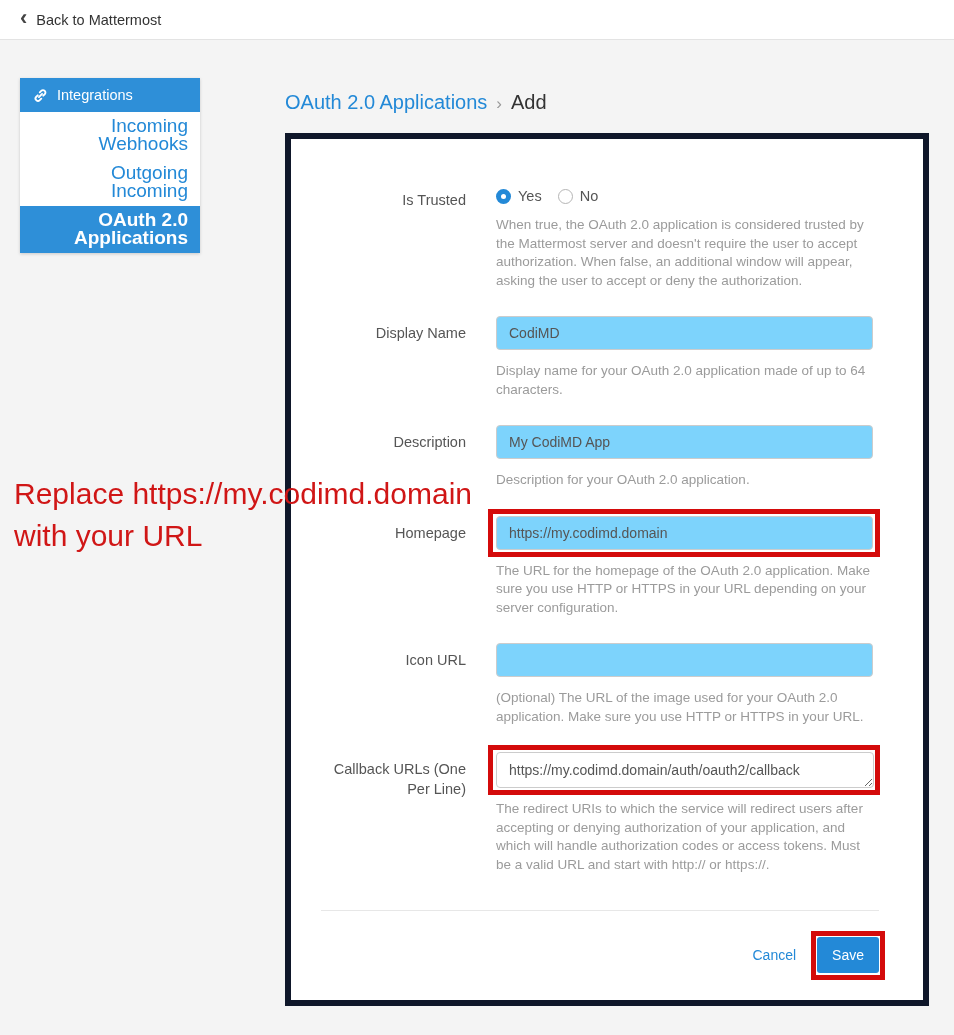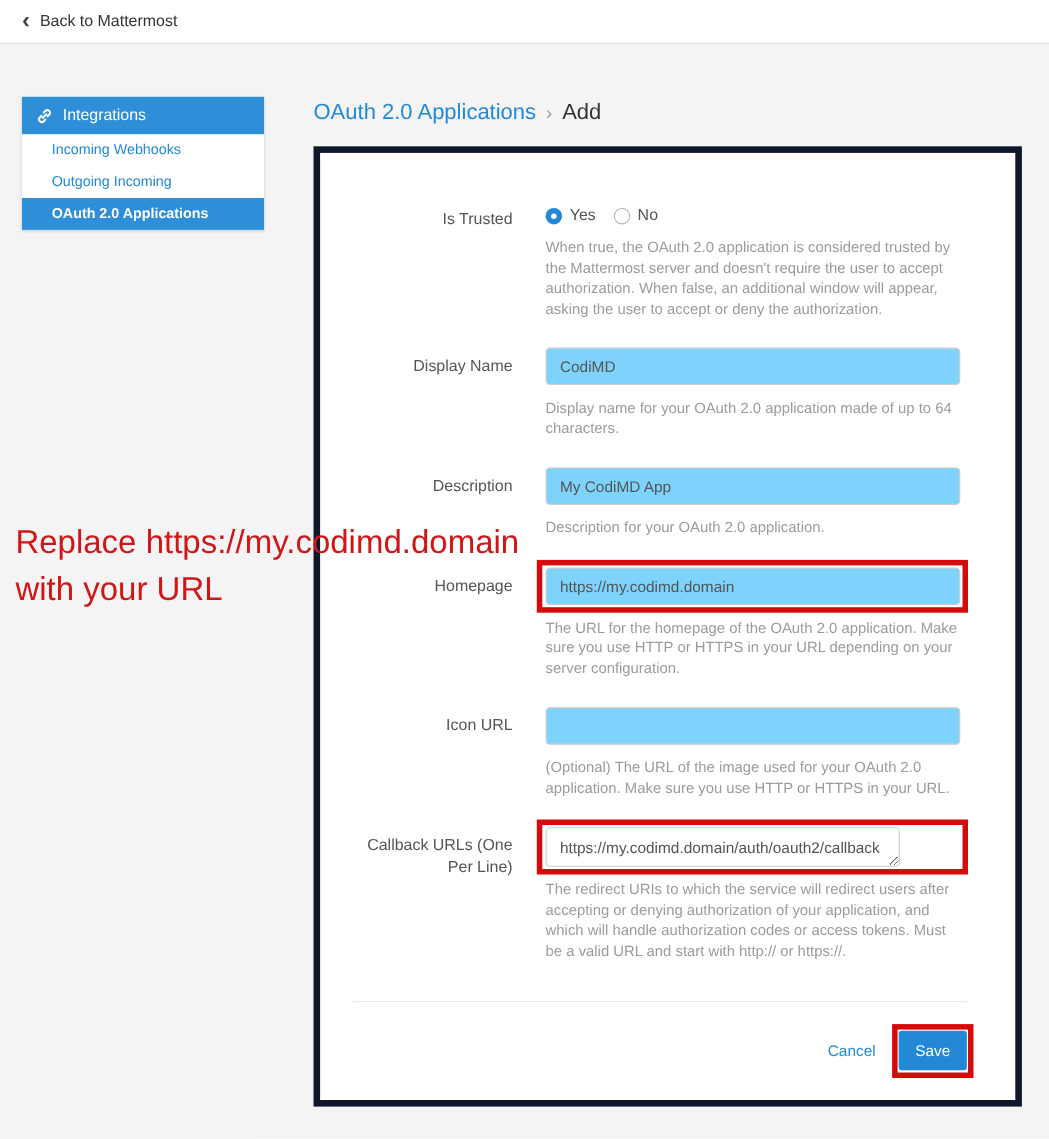--- a/index.html
+++ b/index.html
@@ -17,32 +17,32 @@
     position:absolute; top:0; left:0; width:954px; height:40px;
     background:#fff; border-bottom:1px solid #e3e3e3;
     display:flex; align-items:center; padding-left:20px;
   }
   .back-link { display:flex; align-items:center; gap:9px; cursor:pointer; text-decoration:none; }
   .back-chevron { font-size:22px; line-height:18px; color:#444; font-weight:bold; transform:translateY(-2px); }
   .back-label { font-size:14.5px; color:#333; }
 
   
   .sidebar {
-    position:absolute; left:20px; top:88px; width:220px;
+    position:absolute; left:20px; top:78px; width:180px;
     background:#fff; box-shadow:0 1px 3px rgba(0,0,0,.18);
   }
   .sidebar-header {
     background:#2e8fd8; color:#fff; height:34px;
     display:flex; align-items:center; gap:9px; padding:0 13px;
     font-size:14.5px; cursor:pointer;
   }
   .sidebar-header svg { flex:0 0 auto; }
   .sidebar-item {
     display:block; padding:5px 12px 6px 27px;
-    font-size:13px; color:#2389d7; cursor:pointer; line-height:18px;
+    font-size:19px; color:#2389d7; cursor:pointer; line-height:18px;text-align:right;
   }
   .sidebar-item.active {
     background:#2e8fd8; color:#fff; font-weight:bold; padding-top:5px; padding-bottom:6px;
   }
 
   
   .main { position:absolute; left:285px; top:88px; width:644px; }
   .breadcrumb { font-size:20px; margin:3px 0 19px 0; display:flex; align-items:baseline; }
   .breadcrumb-parent { color:#2389d7; text-decoration:none; cursor:pointer; }
   .breadcrumb-sep { color:#9a9a9a; font-size:17px; margin:0 9px; }
@@ -62,21 +62,21 @@
   }
   .form-ctrl { flex:0 0 377px; max-width:377px; }
 
   .form-input {
     width:377px; height:34px;
     border:1px solid #ccc; border-radius:4px;
     padding:0 12px; font-size:14px; color:#555;
     font-family:inherit; background:#7dd3fc; display:block;
   }
   .form-textarea {
-    width:322px; height:36px;
+    width:378px; height:36px;
     border:1px solid #ccc; border-radius:4px;
     padding:7px 12px; font-size:14px; color:#555; line-height:20px;
     font-family:inherit; background:#fff; display:block;
     resize:vertical; overflow:hidden; white-space:nowrap;
   }
   .help-text { margin-top:12px; font-size:13.5px; color:#9b9b9b; line-height:18.5px; }
 
   
   .radio-group { display:flex; gap:16px; padding-top:5px; align-items:center; }
   .radio-option { display:flex; align-items:center; gap:7px; cursor:pointer; font-size:14.5px; color:#555; }

